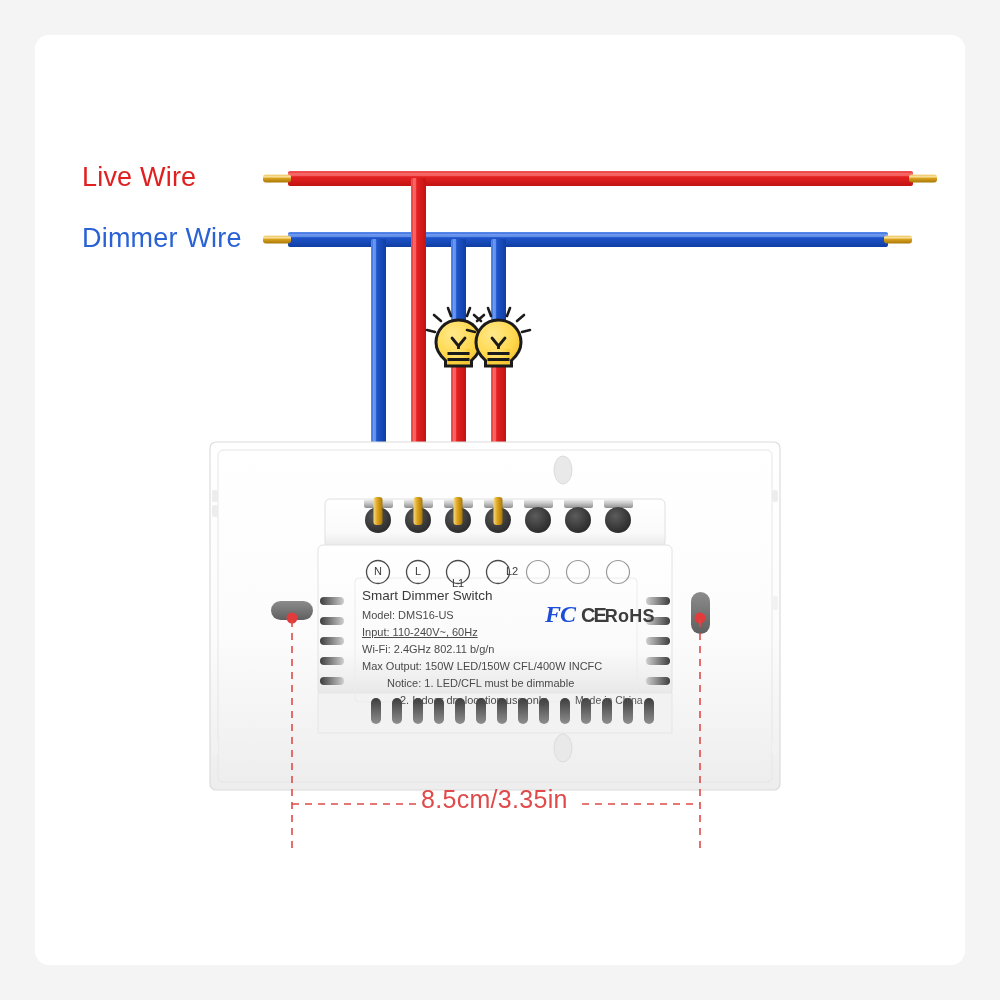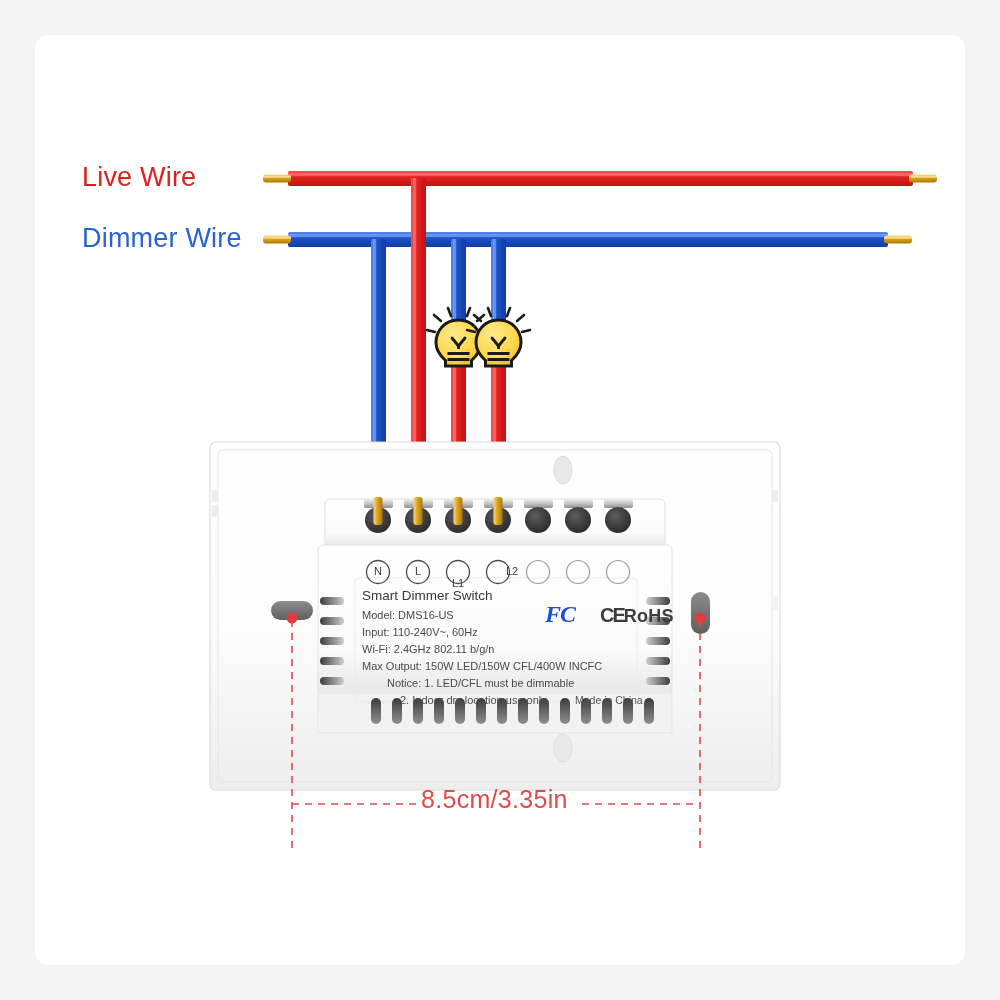--- a/index.html
+++ b/index.html
@@ -23,29 +23,29 @@
     position:absolute;left:82px;top:223px;
     font-size:27px;color:#2a62d6;letter-spacing:.2px;white-space:nowrap;
   }
   .dim-text{
     position:absolute;left:421px;top:785px;
     font-size:25px;color:#e04a4a;white-space:nowrap;letter-spacing:.3px;
   }
   .spec{position:absolute;color:#4a4a4a;white-space:nowrap;}
   .spec-title{left:362px;top:588px;font-size:13.5px;color:#3a3a3a;}
   .spec-l1{left:362px;top:609px;font-size:11px;}
-  .spec-l2{left:362px;top:626px;font-size:11px;}
+  .spec-l2{left:362px;top:626px;font-size:11px;text-decoration:underline;}
   .spec-l3{left:362px;top:643px;font-size:11px;}
   .spec-l4{left:362px;top:660px;font-size:11px;}
   .spec-l5{left:362px;top:677px;font-size:11px;margin-left:25px;}
   .spec-l6{left:400px;top:694px;font-size:11px;}
   .made{left:575px;top:694px;font-size:10.5px;color:#555;}
   .certs{position:absolute;left:545px;top:601px;font-size:0;white-space:nowrap;}
   .cert-fc{font-family:"Liberation Serif",serif;font-size:24px;font-weight:bold;color:#1d4ed8;font-style:italic;letter-spacing:-1px;text-align:center;}
-  .cert-ce{font-size:20px;font-weight:bold;color:#3d3d3d;margin-left:25px;letter-spacing:-2px;}
+  .cert-ce{font-size:20px;font-weight:bold;color:#3d3d3d;margin-left:6px;letter-spacing:-2px;}
   .cert-rohs{font-size:18px;font-weight:bold;color:#3d3d3d;letter-spacing:.2px;}
   .term-lab{position:absolute;font-size:11px;color:#3a3a3a;text-align:center;width:22px;}
 </style>
 </head>
 <body>
 
 <div id="card"></div>
 
 <div id="stage">
 <svg width="1000" height="1000" viewBox="0 0 1000 1000">

